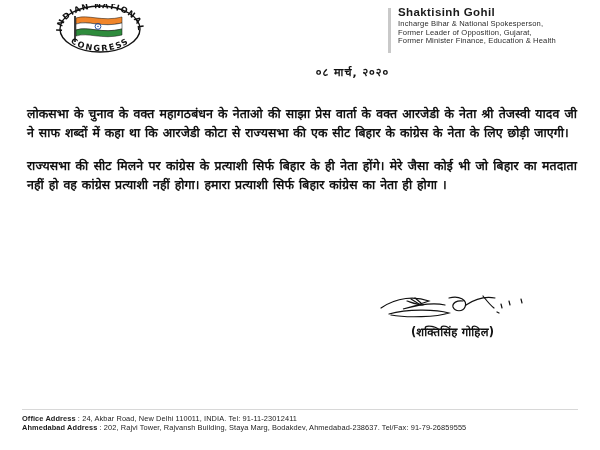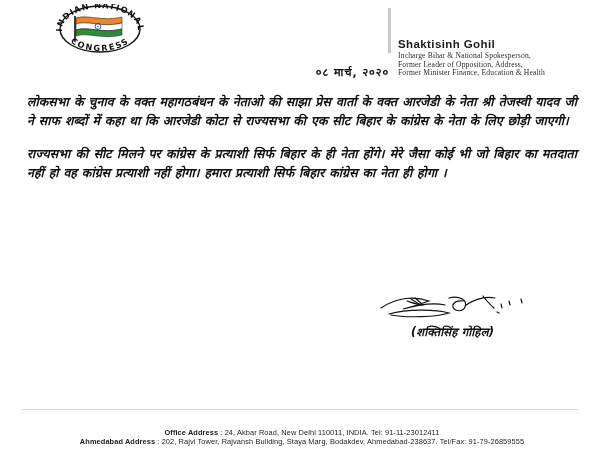--- a/index.html
+++ b/index.html
@@ -45,37 +45,35 @@
     width: 3px;
     height: 45px;
     background: #c9c9c9;
   }
 
   .header-text {
     position: absolute;
     left: 398px;
     top: 6px;
     width: 200px;
-    margin-top: 32px;
   }
   .header-name {
     font-size: 11.5px;
     font-weight: bold;
     letter-spacing: 0.4px;
     line-height: 13px;
     color: #1a1a1a;
     margin-bottom: 1px;
   }
   .header-role {
     font-size: 7.6px;
     line-height: 8.6px;
     letter-spacing: 0.15px;
     color: #2b2b2b;
     white-space: nowrap;
-    font-family: Liberation Serif, serif;
   }
 
   
   .date-line {
     position: absolute;
     left: 0;
     top: 64px;
     width: 600px;
     text-align: center;
     padding-left: 105px;
@@ -84,23 +82,22 @@
     font-size: 11px;
     font-weight: bold;
     letter-spacing: 1px;
     color: #111;
   }
 
   
   .body-area {
     position: absolute;
     left: 27px;
-    top: 92px;
+    top: 104px;
     width: 550px;
-    font-style: italic;
   }
   .para {
     font-family: "DejaVu Sans", sans-serif;
     font-size: 12.4px;
     font-weight: bold;
     line-height: 19.4px;
     letter-spacing: 0.1px;
     color: #111111;
     margin: 0 0 13px 0;
     text-align: justify;
@@ -109,21 +106,20 @@
   }
   .para:last-child { margin-bottom: 11px; }
 
   
   .sign-block {
     position: absolute;
     left: 345px;
     top: 292px;
     width: 215px;
     text-align: center;
-    font-style: italic;
   }
   .sign-mark {
     height: 34px;
     position: relative;
   }
   .sign-mark svg { display: block; margin: 0 auto; }
   .sign-name {
     font-family: "DejaVu Sans", sans-serif;
     font-size: 11.5px;
     font-weight: bold;
@@ -137,23 +133,22 @@
     position: absolute;
     left: 22px;
     top: 409px;
     width: 556px;
     height: 1px;
     background: #d8d8d8;
   }
   .footer {
     position: absolute;
     left: 22px;
-    top: 428px;
+    top: 414px;
     width: 560px;
-    text-align: center;
   }
   .footer-line {
     font-size: 7.4px;
     line-height: 9.4px;
     letter-spacing: 0.1px;
     color: #1c1c1c;
     white-space: nowrap;
   }
   .footer-line b { font-weight: bold; }
 </style>
@@ -188,21 +183,21 @@
           <circle cx="46" cy="22.4" r="0.7" fill="#14449C"></circle>
         </g>
       </svg>
     </div>
 
     <div class="header-divider"></div>
 
     <div class="header-text">
       <div class="header-name">Shaktisinh Gohil</div>
       <div class="header-role">Incharge Bihar &amp; National Spokesperson,</div>
-      <div class="header-role">Former Leader of Opposition, Address,</div>
+      <div class="header-role">Former Leader of Opposition, Gujarat,</div>
       <div class="header-role">Former Minister Finance, Education &amp; Health</div>
     </div>
   </div>
 
   <div class="date-line">०८ मार्च, २०२०</div>
 
   <div class="body-area">
     <p class="para">लोकसभा के चुनाव के वक्त महागठबंधन के नेताओ की साझा प्रेस वार्ता के वक्त आरजेडी के नेता श्री तेजस्वी यादव जी ने साफ शब्दों में कहा था कि आरजेडी कोटा से राज्यसभा की एक सीट बिहार के कांग्रेस के नेता के लिए छोड़ी जाएगी।</p>
     <p class="para">राज्यसभा की सीट मिलने पर कांग्रेस के प्रत्याशी सिर्फ बिहार के ही नेता होंगे। मेरे जैसा कोई भी जो बिहार का मतदाता नहीं  हो वह कांग्रेस प्रत्याशी नहीं होगा। हमारा प्रत्याशी सिर्फ बिहार कांग्रेस का नेता ही होगा ।</p>
   </div>

